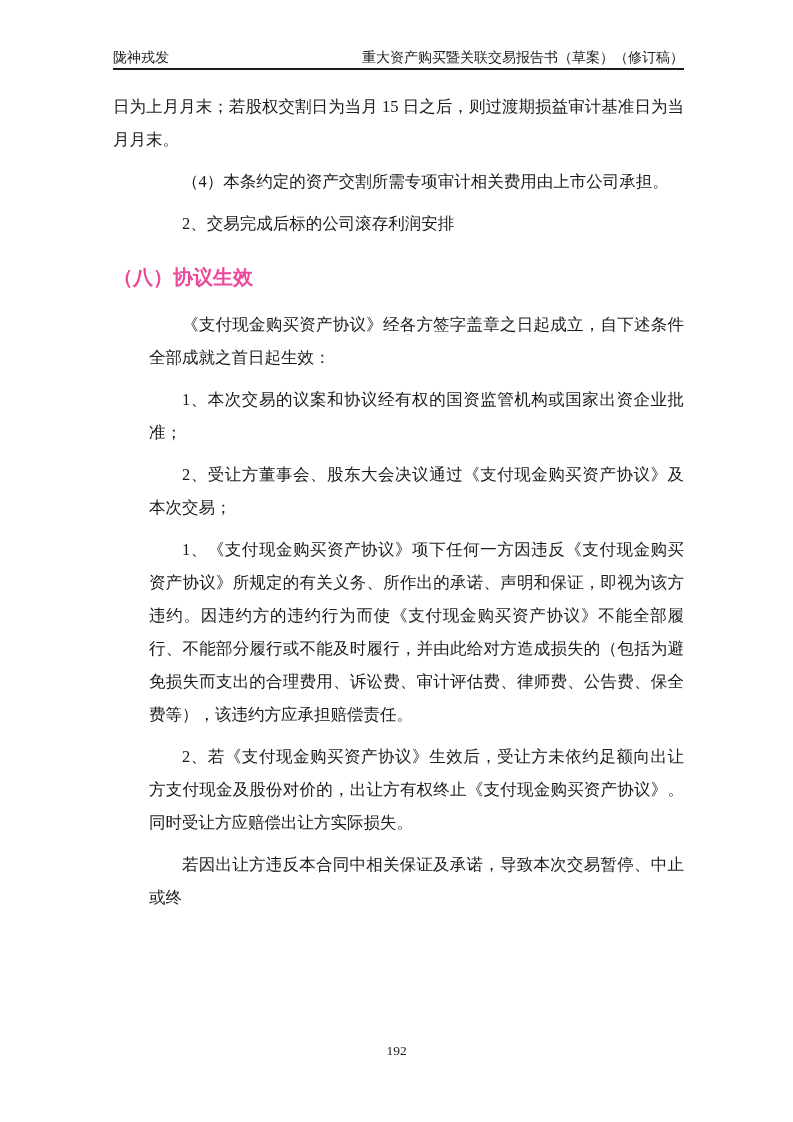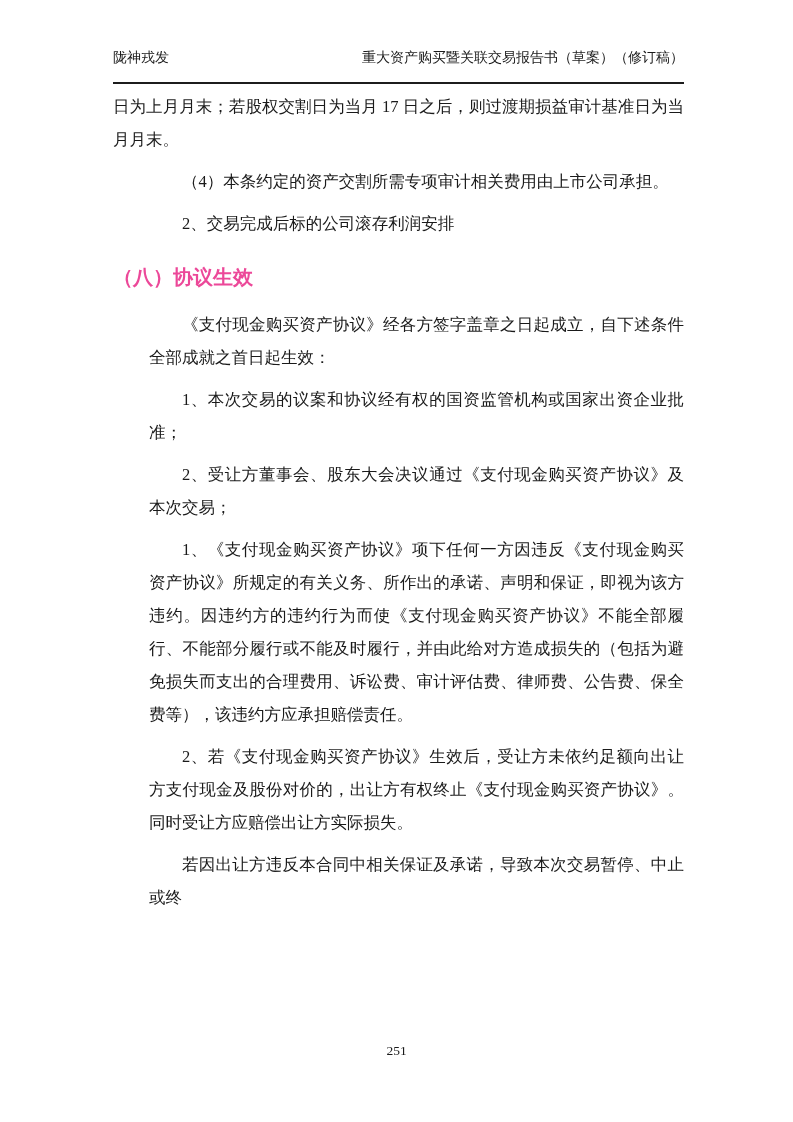--- a/index.html
+++ b/index.html
@@ -15,21 +15,21 @@
   }
   .header {
     position: absolute;
     top: 48px;
     left: 113px;
     right: 109px;
     display: flex;
     justify-content: space-between;
     align-items: flex-end;
     border-bottom: 2px solid #1c1c1c;
-    padding-bottom: 14px;
+    padding-bottom: 0;
     font-size: 14px;
     line-height: 20px;
   }
   .content {
     position: absolute;
     top: 90px;
     left: 113px;
     right: 109px;
   }
   .para {
@@ -64,29 +64,29 @@
 <body>
 
 <div class="page">
 
   <div class="header">
     <span>陇神戎发</span>
     <span>重大资产购买暨关联交易报告书（草案）（修订稿）</span>
   </div>
 
   <div class="content">
-    <p class="para">日为上月月末；若股权交割日为当月 17 日之后，则过渡期损益审计基准日为当月月末。</p>
+    <p class="para">日为上月月末；若股权交割日为当月 15 日之后，则过渡期损益审计基准日为当月月末。</p>
     <p class="para indent">（4）本条约定的资产交割所需专项审计相关费用由上市公司承担。</p>
     <p class="para indent">2、交易完成后标的公司滚存利润安排</p>
 
     <h2 class="heading">（八）协议生效</h2>
     <p class="para indent">《支付现金购买资产协议》经各方签字盖章之日起成立，自下述条件全部成就之首日起生效：</p>
     <p class="para indent">1、本次交易的议案和协议经有权的国资监管机构或国家出资企业批准；</p>
     <p class="para indent">2、受让方董事会、股东大会决议通过《支付现金购买资产协议》及本次交易；</p>
 
     <p class="para indent">1、《支付现金购买资产协议》项下任何一方因违反《支付现金购买资产协议》所规定的有关义务、所作出的承诺、声明和保证，即视为该方违约。因违约方的违约行为而使《支付现金购买资产协议》不能全部履行、不能部分履行或不能及时履行，并由此给对方造成损失的（包括为避免损失而支出的合理费用、诉讼费、审计评估费、律师费、公告费、保全费等），该违约方应承担赔偿责任。</p>
     <p class="para indent">2、若《支付现金购买资产协议》生效后，受让方未依约足额向出让方支付现金及股份对价的，出让方有权终止《支付现金购买资产协议》。同时受让方应赔偿出让方实际损失。</p>
     <p class="para indent">若因出让方违反本合同中相关保证及承诺，导致本次交易暂停、中止或终</p>
   </div>
 
-  <div class="page-number">251</div>
+  <div class="page-number">192</div>
 
 </div>
 
 </body></html>

